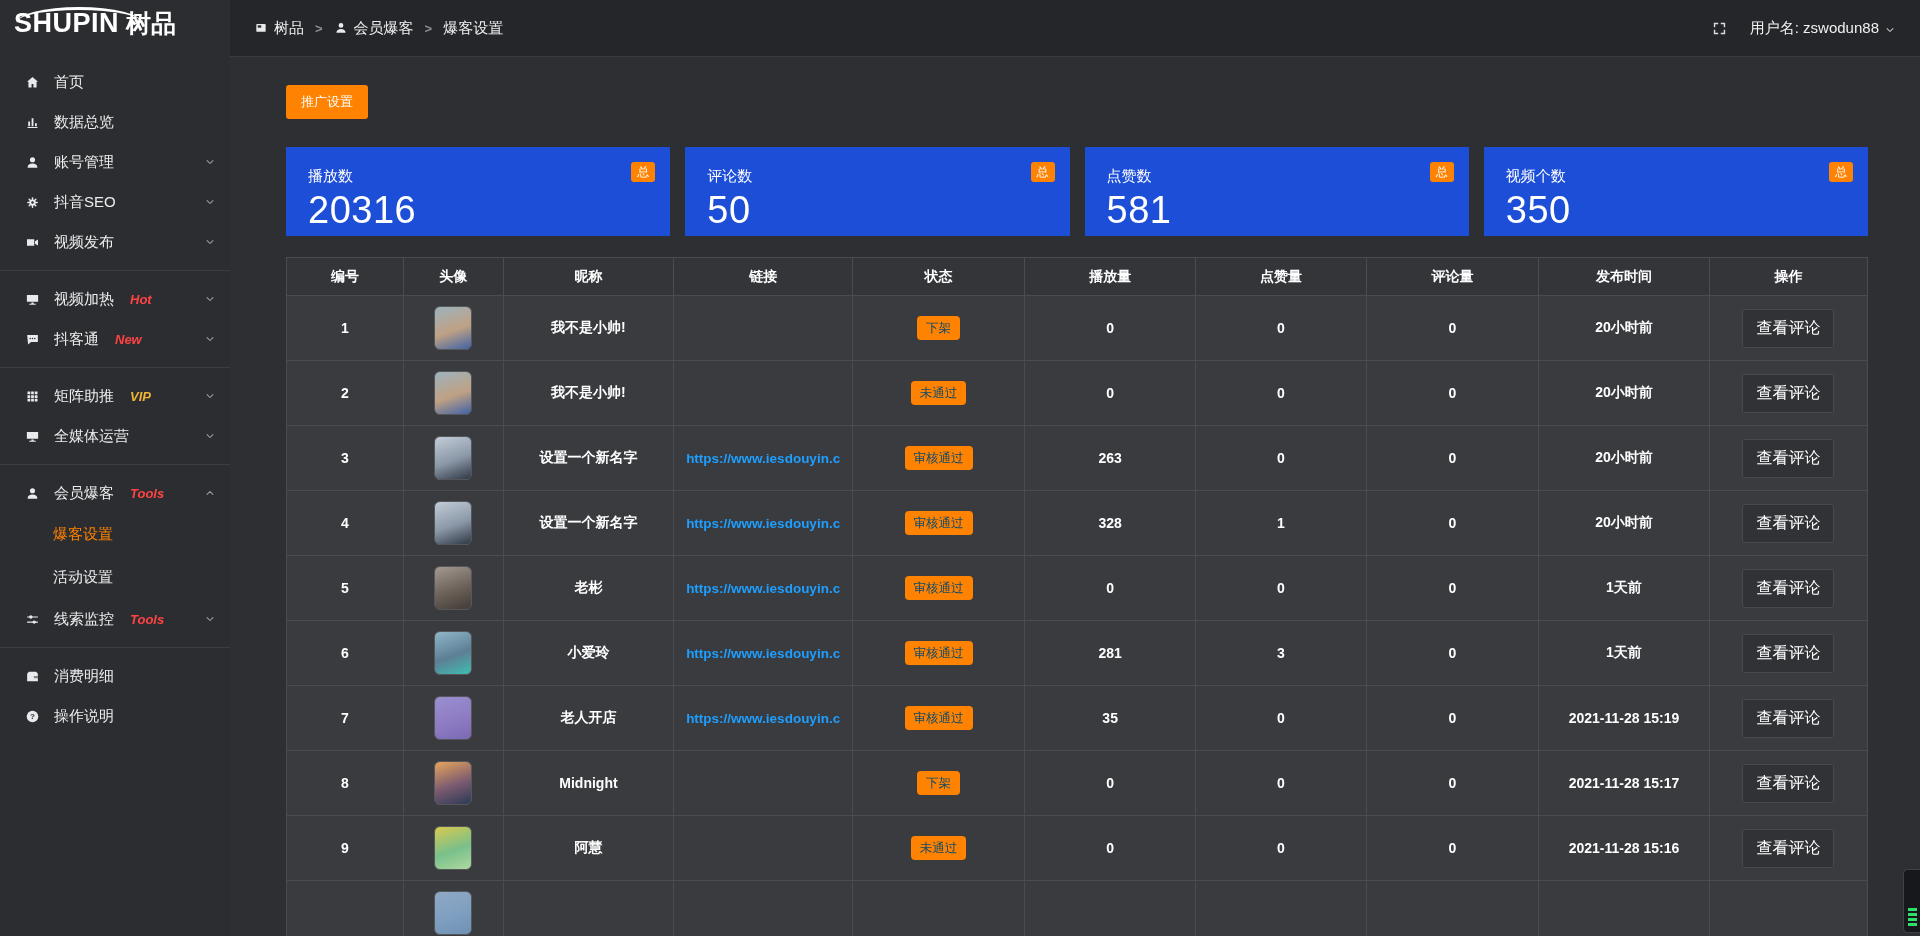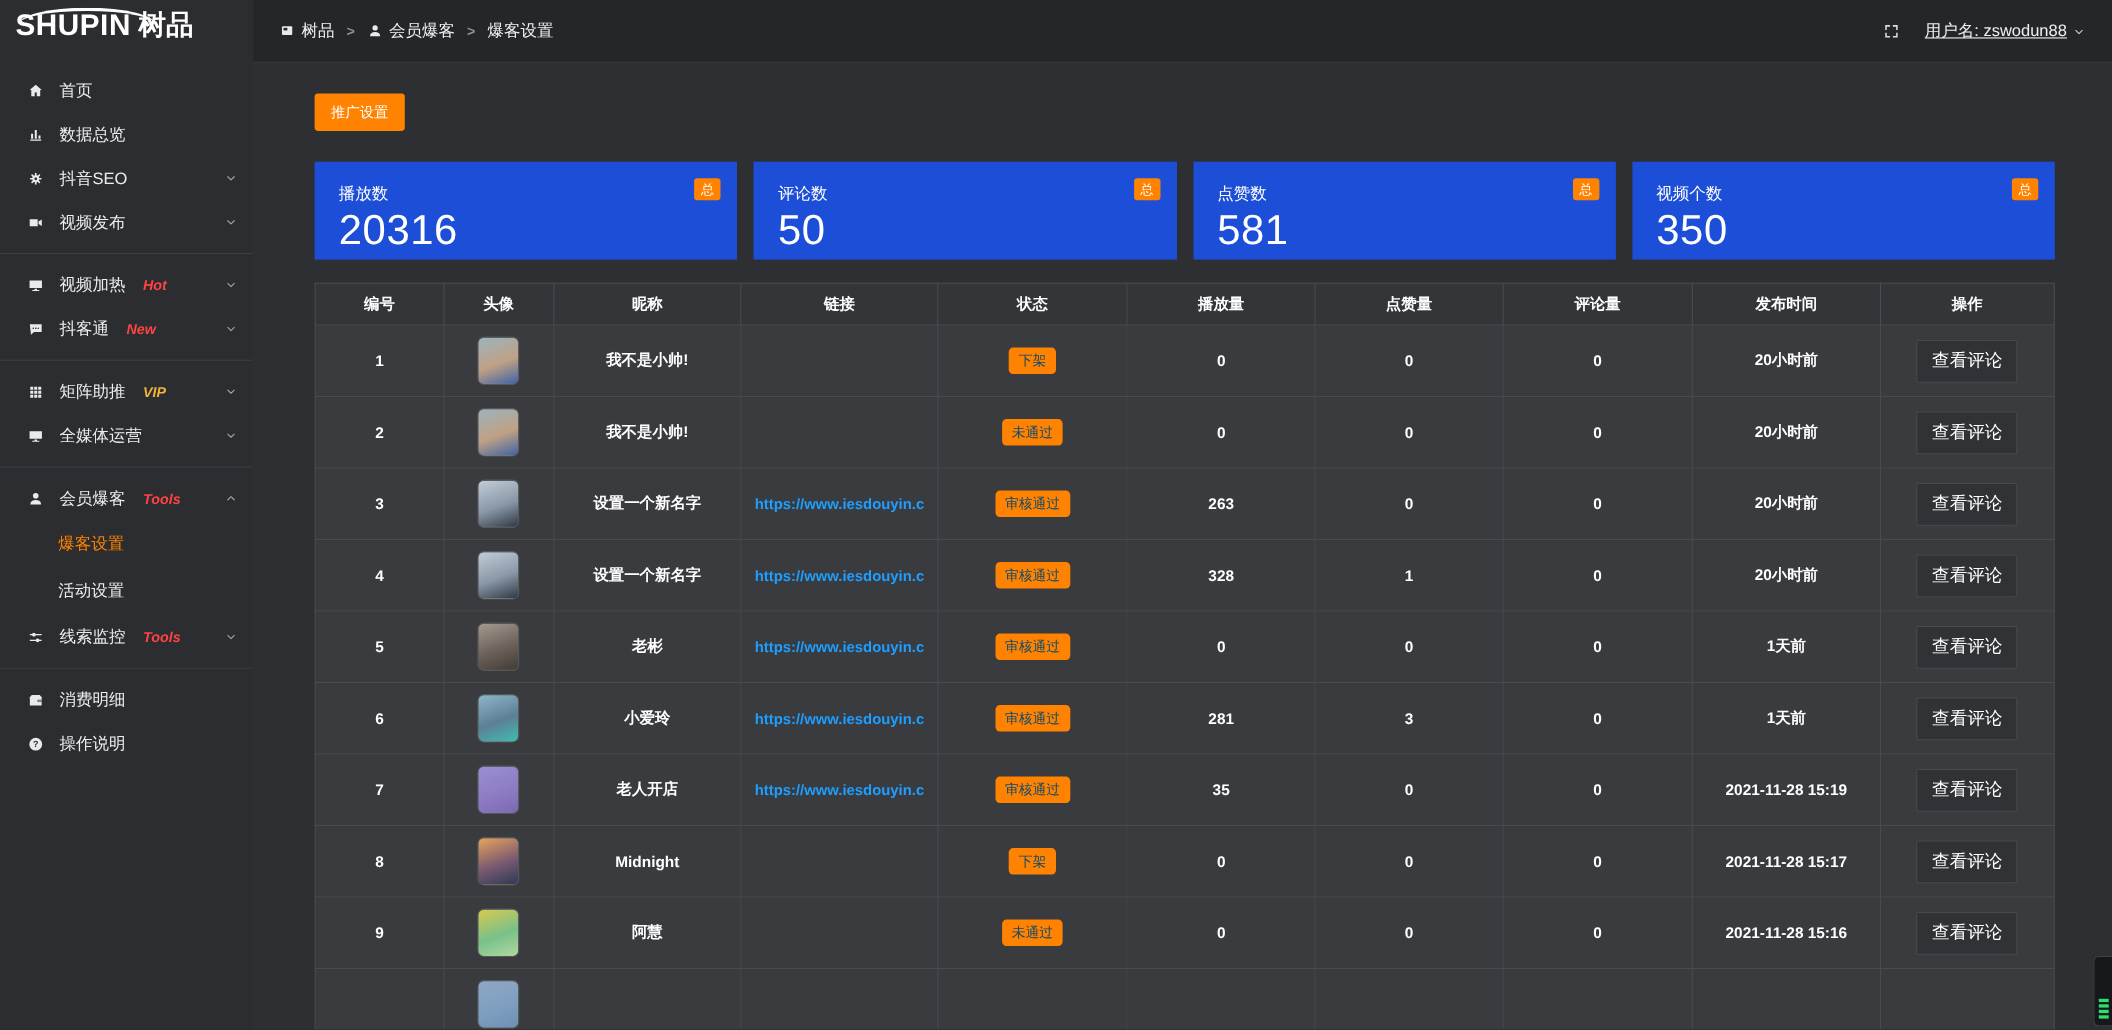--- a/index.html
+++ b/index.html
@@ -46,21 +46,21 @@
     border-bottom: 1px solid #393b3f;
     display: flex; align-items: center; padding: 0 24px;
   }
   .breadcrumb { display: flex; align-items: center; gap: 11px; }
   .bc-item { display: flex; align-items: center; gap: 6px; font-size: 15px; color: #f0f0f1; cursor: pointer; }
   .bc-item .ic { width: 14px; height: 14px; color: #e9eaeb; }
   .bc-sep { color: #8e9094; font-size: 13px; font-weight: 700; }
   .topbar-right { margin-left: auto; display: flex; align-items: center; gap: 22px; }
   .fs-btn { width: 17px; height: 17px; color: #dcdddf; cursor: pointer; display: inline-flex; }
   .fs-btn .ic { width: 17px; height: 17px; }
-  .user-dd { display: flex; align-items: center; gap: 5px; font-size: 15px; color: #f0f0f1; cursor: pointer; text-decoration: underline; }
+  .user-dd { display: flex; align-items: center; gap: 5px; font-size: 15px; color: #f0f0f1; cursor: pointer; }
   .user-dd .chev { width: 12px; height: 12px; color: #c8c9cb; }
 
   
   .main { margin-left: 230px; padding: 28px 52px 0 56px; height: 879px; overflow: hidden; }
   .promo-btn {
     background: var(--accent-orange, #ff8200); color: #fff; border: none;
     font-size: 13px; font-family: inherit; padding: 8px 15px; border-radius: 3px; cursor: pointer;
   }
   .cards { display: grid; grid-template-columns: repeat(4, 1fr); gap: 15px; margin-top: 28px; }
   .card { background: #1d4ed8; height: 89px; position: relative; padding: 20px 22px; }
@@ -125,20 +125,29 @@
         <svg class="ic" viewBox="0 0 24 24" fill="currentColor">
           <path d="M12 3.2 3.2 10.8h2.3V20h5v-5.6h3V20h5v-9.2h2.3z"></path>
         </svg>
         <span class="m-label">首页</span>
       </div>
       <div class="m-item">
         <svg class="ic" viewBox="0 0 24 24" fill="currentColor">
           <path d="M4 19h16v1.7H4zM5.2 10.5h2.9v7.3H5.2zm5.4-5.3h2.9v12.6h-2.9zm5.4 7.8h2.9v4.8h-2.9z"></path>
         </svg>
         <span class="m-label">数据总览</span>
+      </div>
+      <div class="m-item">
+        <svg class="ic" viewBox="0 0 24 24" fill="currentColor">
+          <path d="M12 11.6a4.1 4.1 0 1 0-4.1-4.1A4.1 4.1 0 0 0 12 11.6zm0 2.1c-4.5 0-7.7 2.3-7.7 5.5v1.1h15.4v-1.1c0-3.2-3.2-5.5-7.7-5.5z"></path>
+        </svg>
+        <span class="m-label">账号管理</span>
+        <svg class="m-chev" viewBox="0 0 24 24" fill="currentColor">
+          <path d="M6.2 9.3 12 15l5.8-5.7" fill="none" stroke="currentColor" stroke-width="2.1" stroke-linecap="round" stroke-linejoin="round"></path>
+        </svg>
       </div>
       <div class="m-item">
         <svg class="ic" viewBox="0 0 24 24" fill="currentColor">
           <rect x="10.8" y="3.4" width="2.4" height="17.2" rx="1.1"></rect>
           <rect x="10.8" y="3.4" width="2.4" height="17.2" rx="1.1" transform="rotate(45 12 12)"></rect>
           <rect x="10.8" y="3.4" width="2.4" height="17.2" rx="1.1" transform="rotate(90 12 12)"></rect>
           <rect x="10.8" y="3.4" width="2.4" height="17.2" rx="1.1" transform="rotate(135 12 12)"></rect>
           <circle cx="12" cy="12" r="5"></circle>
           <circle cx="12" cy="12" r="2" fill="#2b2d30"></circle>
         </svg>

